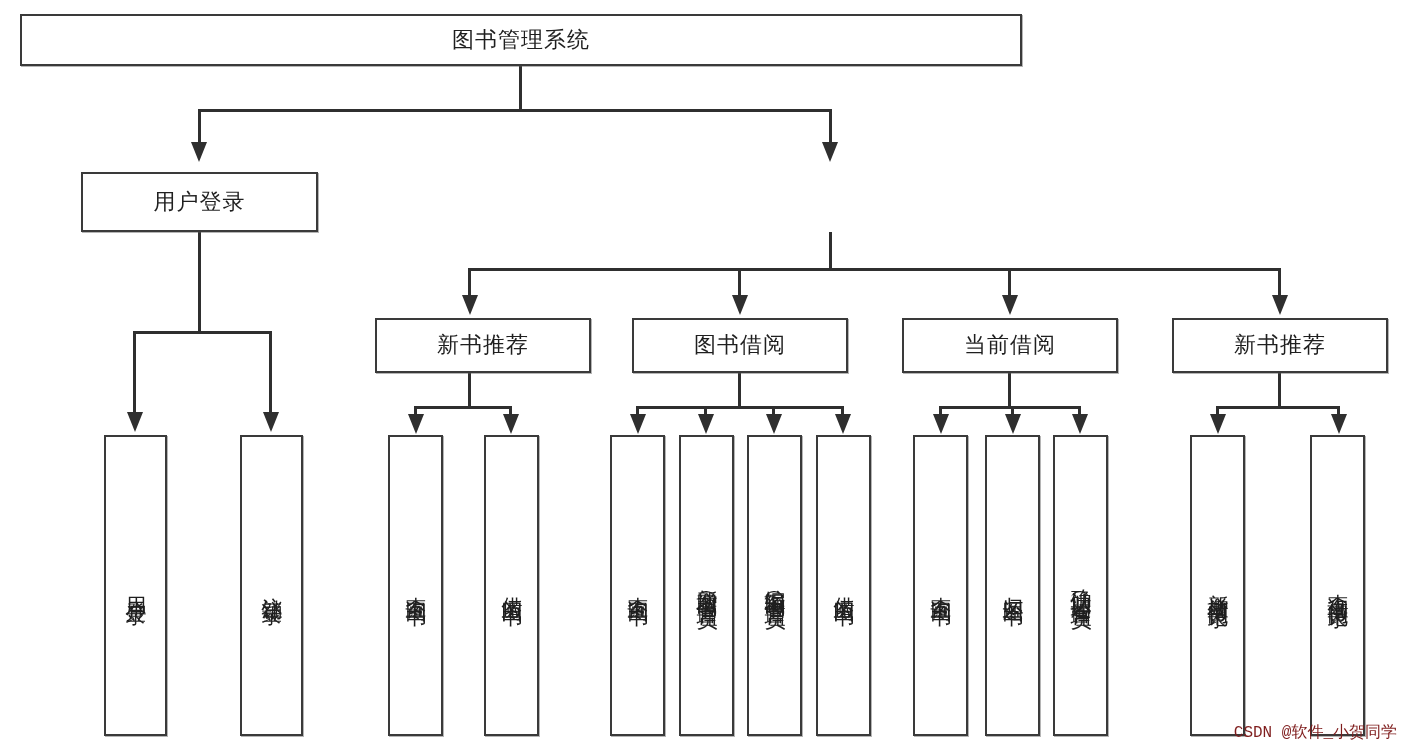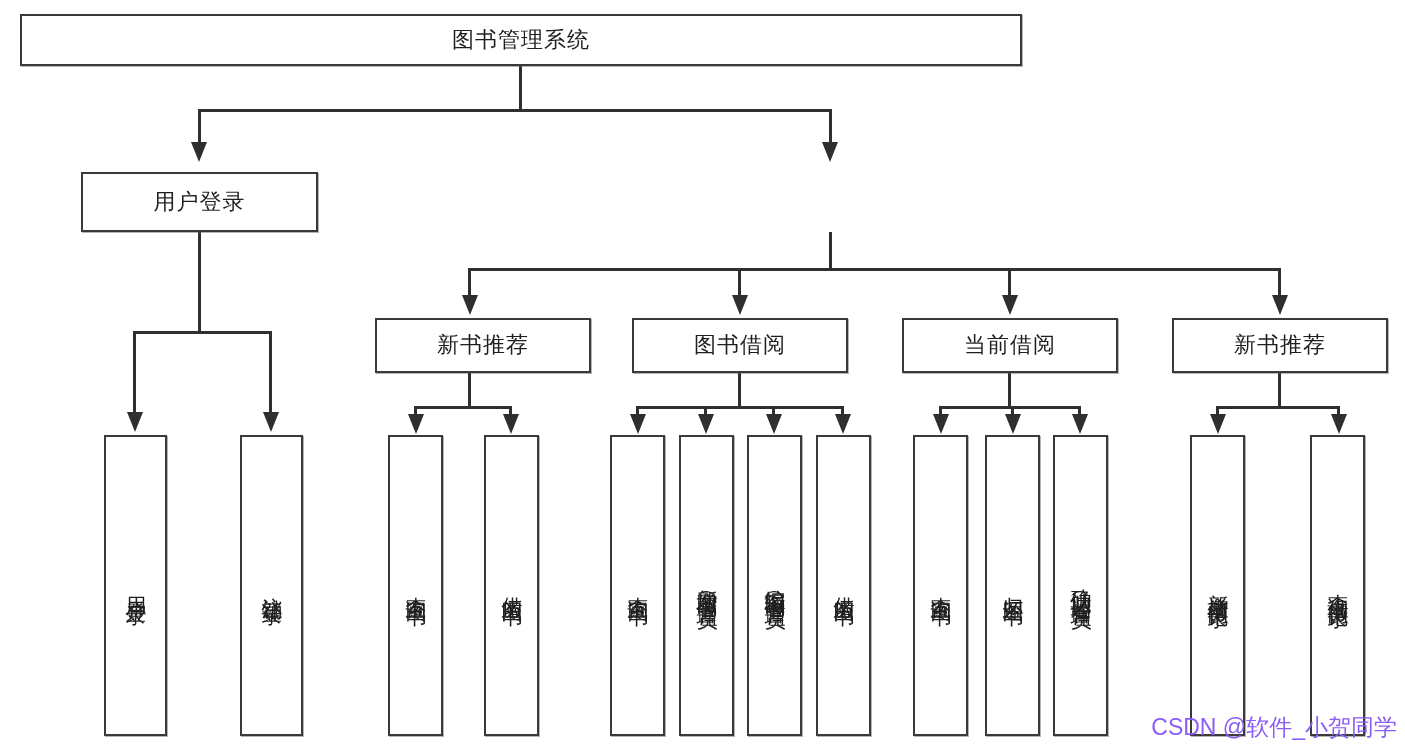--- a/index.html
+++ b/index.html
@@ -59,25 +59,25 @@
     width:0;height:0;
     border-left:8px solid transparent;
     border-right:8px solid transparent;
     border-top:20px solid #2f2f2f;
   }
   
   #watermark{
     position:absolute;
     right:8px;
     bottom:4px;
-    font-size:23px;
-    color:#8b5cf6;
+    font-size:16px;
+    color:#7f1d1d;
     white-space:nowrap;
     user-select:none;
-    font-family:Liberation Sans, sans-serif;
+    font-family:Liberation Mono, monospace;
   }
 </style>
 </head>
 <body>
 
 <div id="canvas">
 
   <div class="conn vline" style="left:519px;top:66px;height:45px;"></div>
   <div class="conn hline" style="left:198px;top:109px;width:634px;"></div>
   <div class="conn vline" style="left:198px;top:109px;height:35px;"></div>

